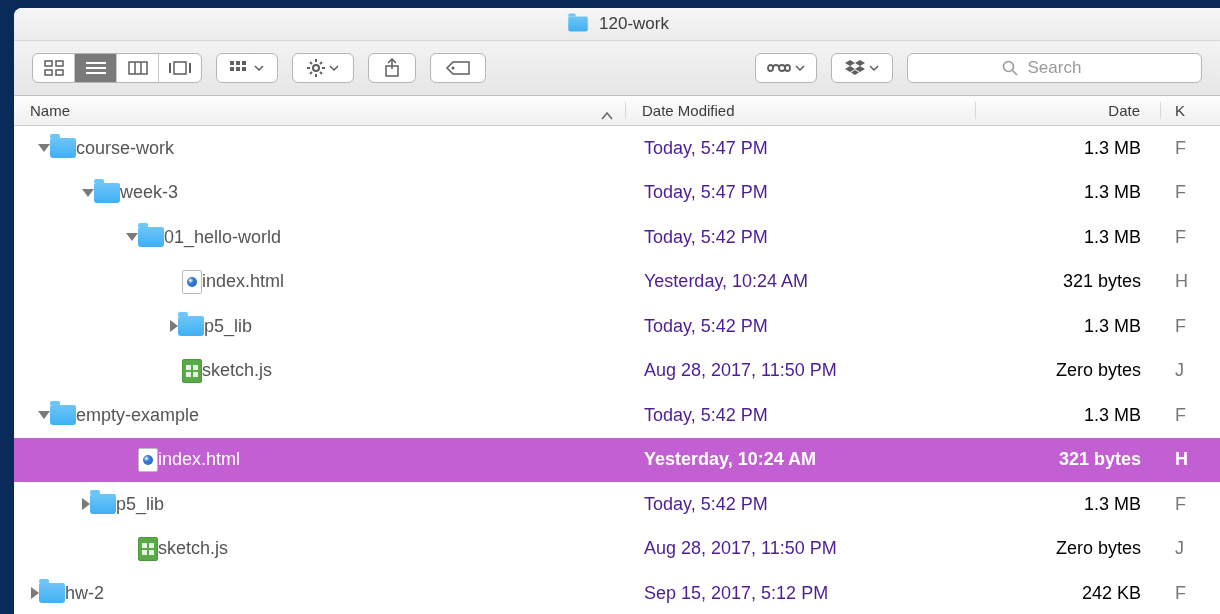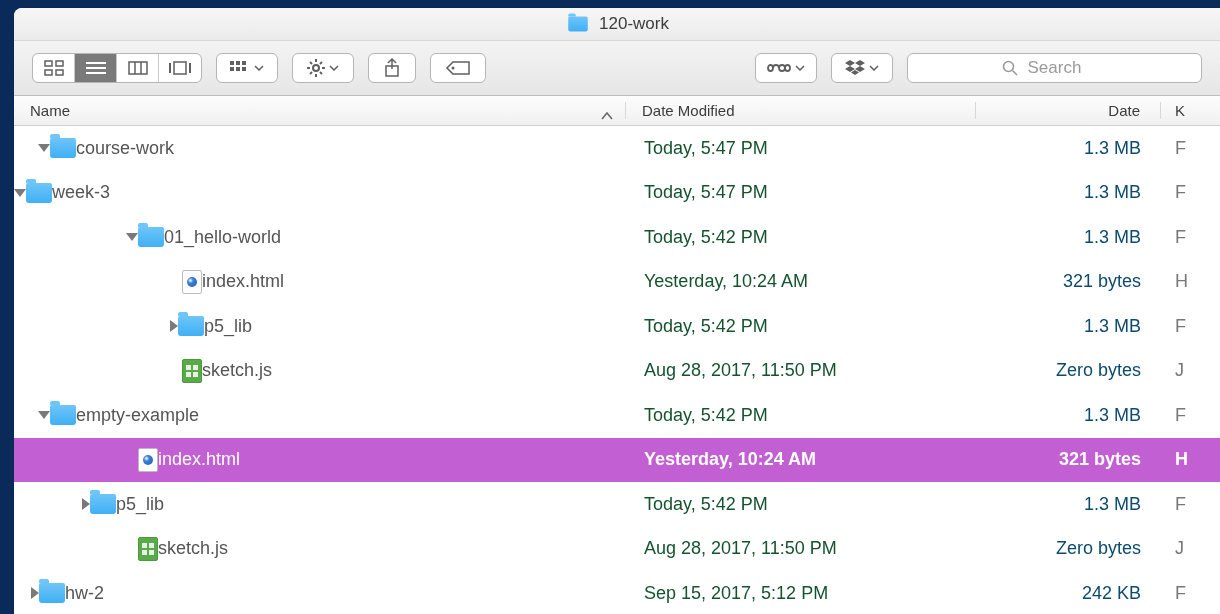--- a/index.html
+++ b/index.html
@@ -112,22 +112,22 @@
 
 .rows { }
 .row {
   display: flex;
   height: 44.5px;
   align-items: center;
   font-size: 18px;
   color: #555;
 }
 .row .c-name { flex: 0 0 612px; display: flex; align-items: center; gap: 0; }
-.row .c-date { flex: 0 0 350px; padding-left: 18px; font-size: 18px; color: #14532d;}
-.row .c-size { flex: 0 0 185px; padding-right: 20px; text-align: right; font-size: 18px; color: #0c4a6e;}
+.row .c-date { flex: 0 0 350px; padding-left: 18px; font-size: 18px; color: #4c1d95;}
+.row .c-size { flex: 0 0 185px; padding-right: 20px; text-align: right; font-size: 18px; color: #000000;}
 .row .c-kind { flex: 0 0 40px; padding-left: 14px; font-size: 18px; color: #777;}
 .row.selected { background: #c25fd3; }
 .row.selected .c-name, .row.selected .c-date, .row.selected .c-size, .row.selected .c-kind { color: #fff; font-weight: 600;}
 .row.selected .c-name { font-weight: 400; }
 .row.selected span { color:#fff;}
 
 .disclosure {
   width: 0; height: 0;
   display: inline-block;
 }
@@ -323,21 +323,21 @@
         <div class="c-name" style="padding-left: 24px;">
           <span class="disclosure disc-open"></span>
           <span class="folder-icon"></span>
           <span>course-work</span>
         </div>
         <div class="c-date">Today, 5:47 PM</div>
         <div class="c-size">1.3 MB</div>
         <div class="c-kind">F</div>
       </div>
       <div class="row">
-        <div class="c-name" style="">
+        <div class="c-name" style="padding-left: 68px;">
           <span class="disclosure disc-open"></span>
           <span class="folder-icon"></span>
           <span>week-3</span>
         </div>
         <div class="c-date">Today, 5:47 PM</div>
         <div class="c-size">1.3 MB</div>
         <div class="c-kind">F</div>
       </div>
       <div class="row">
         <div class="c-name" style="padding-left: 112px;">

